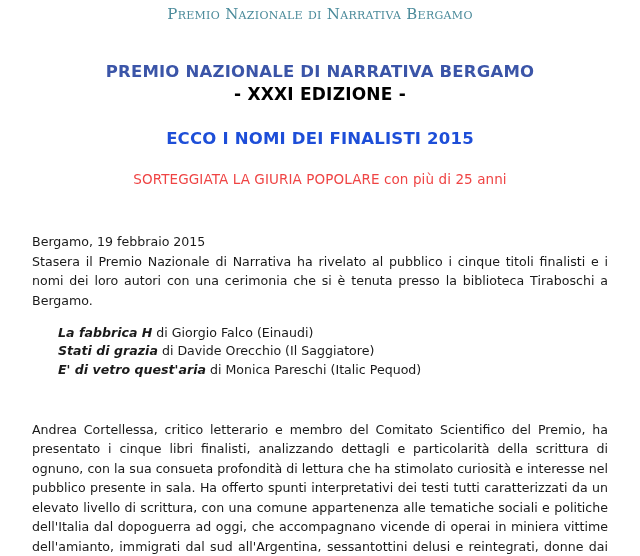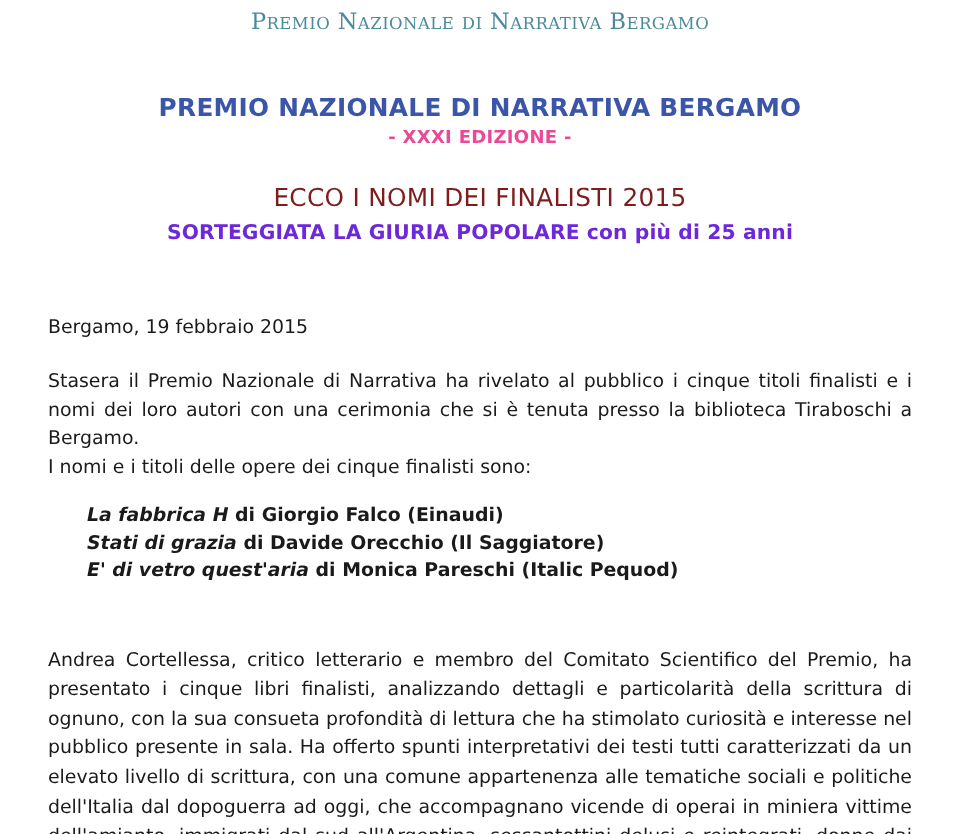--- a/index.html
+++ b/index.html
@@ -42,61 +42,60 @@
     margin-top: 38px;
   }
   .title-main {
     font-size: 16.5px;
     font-weight: bold;
     color: #3b55a8;
     letter-spacing: 0.2px;
     line-height: 1.35;
   }
   .title-edition {
-    font-size: 12px;
+    font-size: 17px;
     font-weight: bold;
-    color: #ec4899;
+    color: #000000;
     letter-spacing: 0.2px;
     line-height: 1.35;
   }
   .title-block-2 {
     text-align: center;
     margin-top: 22px;
   }
   .title-finalists {
     font-size: 16.5px;
-    font-weight: normal;
-    color: #7f1d1d;
+    font-weight: bold;
+    color: #1d4ed8;
     letter-spacing: 0.2px;
     line-height: 1.35;
   }
   .title-jury {
     font-size: 13.5px;
-    font-weight: bold;
-    color: #6d28d9;
+    font-weight: normal;
+    color: #ef4444;
     letter-spacing: 0.1px;
     line-height: 1.4;
-    margin-top: 2px;
+    margin-top: 20px;
   }
 
   
   .content {
     margin: 0 32px 0 32px;
     width: 576px;
     box-sizing: border-box;
   }
 
   .dateline {
     margin-top: 44px;
     font-size: 12.6px;
     line-height: 1.5;
   }
 
   .para {
-    margin-top: 16px;
     font-size: 12.6px;
     line-height: 1.52;
     text-align: justify;
     text-justify: inter-word;
   }
 
   
   .finalists {
     list-style: none;
     margin: 14px 0 0 0;
@@ -105,21 +104,21 @@
   .finalists li {
     font-size: 12.6px;
     line-height: 1.48;
     white-space: nowrap;
   }
   .book-title {
     font-weight: bold;
     font-style: italic;
   }
   .book-rest {
-    font-weight: bold;
+    font-weight: normal;
     font-style: normal;
   }
 
   .closing-para {
     margin-top: 40px;
     font-size: 12.6px;
     line-height: 1.55;
     text-align: justify;
     text-justify: inter-word;
   }
@@ -144,21 +143,20 @@
     <div class="title-jury">SORTEGGIATA LA GIURIA POPOLARE con più di 25 anni</div>
   </div>
 
   <div class="content">
 
     <div class="dateline">Bergamo, 19 febbraio 2015</div>
 
     <div class="para">
       <span>Stasera il Premio Nazionale di Narrativa ha rivelato al pubblico i cinque titoli finalisti e i nomi dei loro autori con una cerimonia che si è tenuta presso la biblioteca Tiraboschi a Bergamo.</span>
     </div>
-    <div class="para" style="margin-top:0;text-align:left;">I nomi e i titoli delle opere dei cinque finalisti sono:</div>
 
     <ul class="finalists">
       <li>
         <span class="book-title">La fabbrica H</span><span class="book-rest"> di Giorgio Falco (Einaudi)</span>
       </li>
       <li>
         <span class="book-title">Stati di grazia</span><span class="book-rest"> di Davide Orecchio (Il Saggiatore)</span>
       </li>
       <li>
         <span class="book-title">E' di vetro quest'aria</span><span class="book-rest"> di Monica Pareschi (Italic Pequod)</span>

